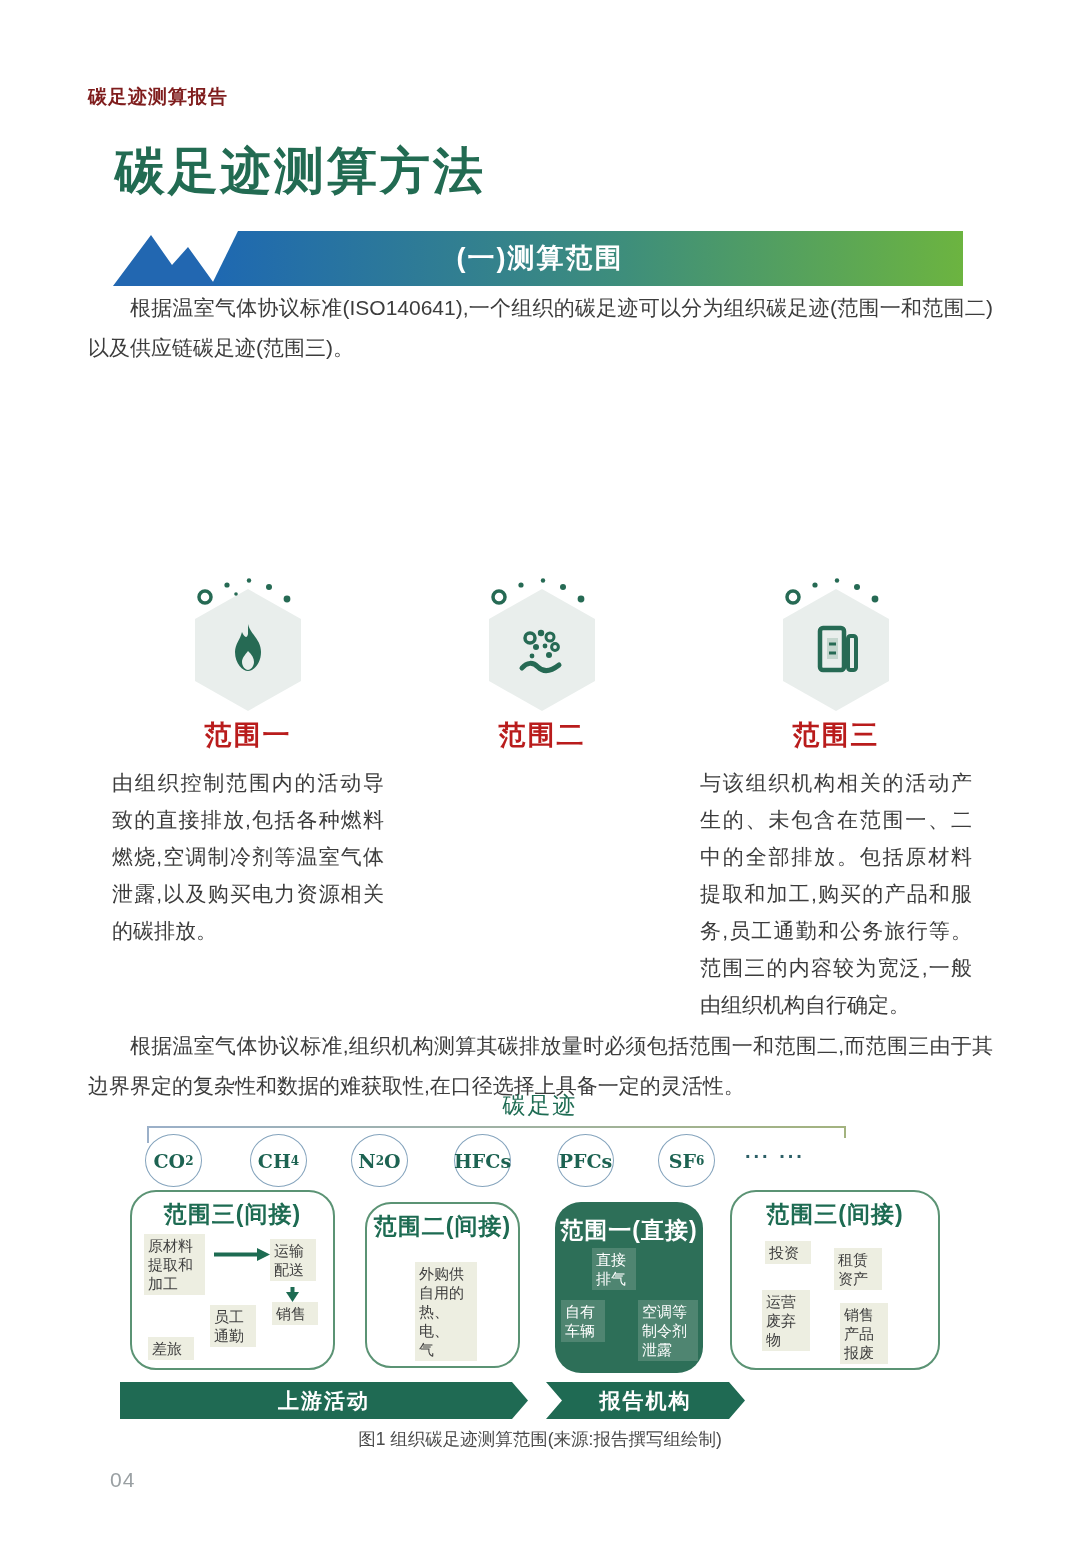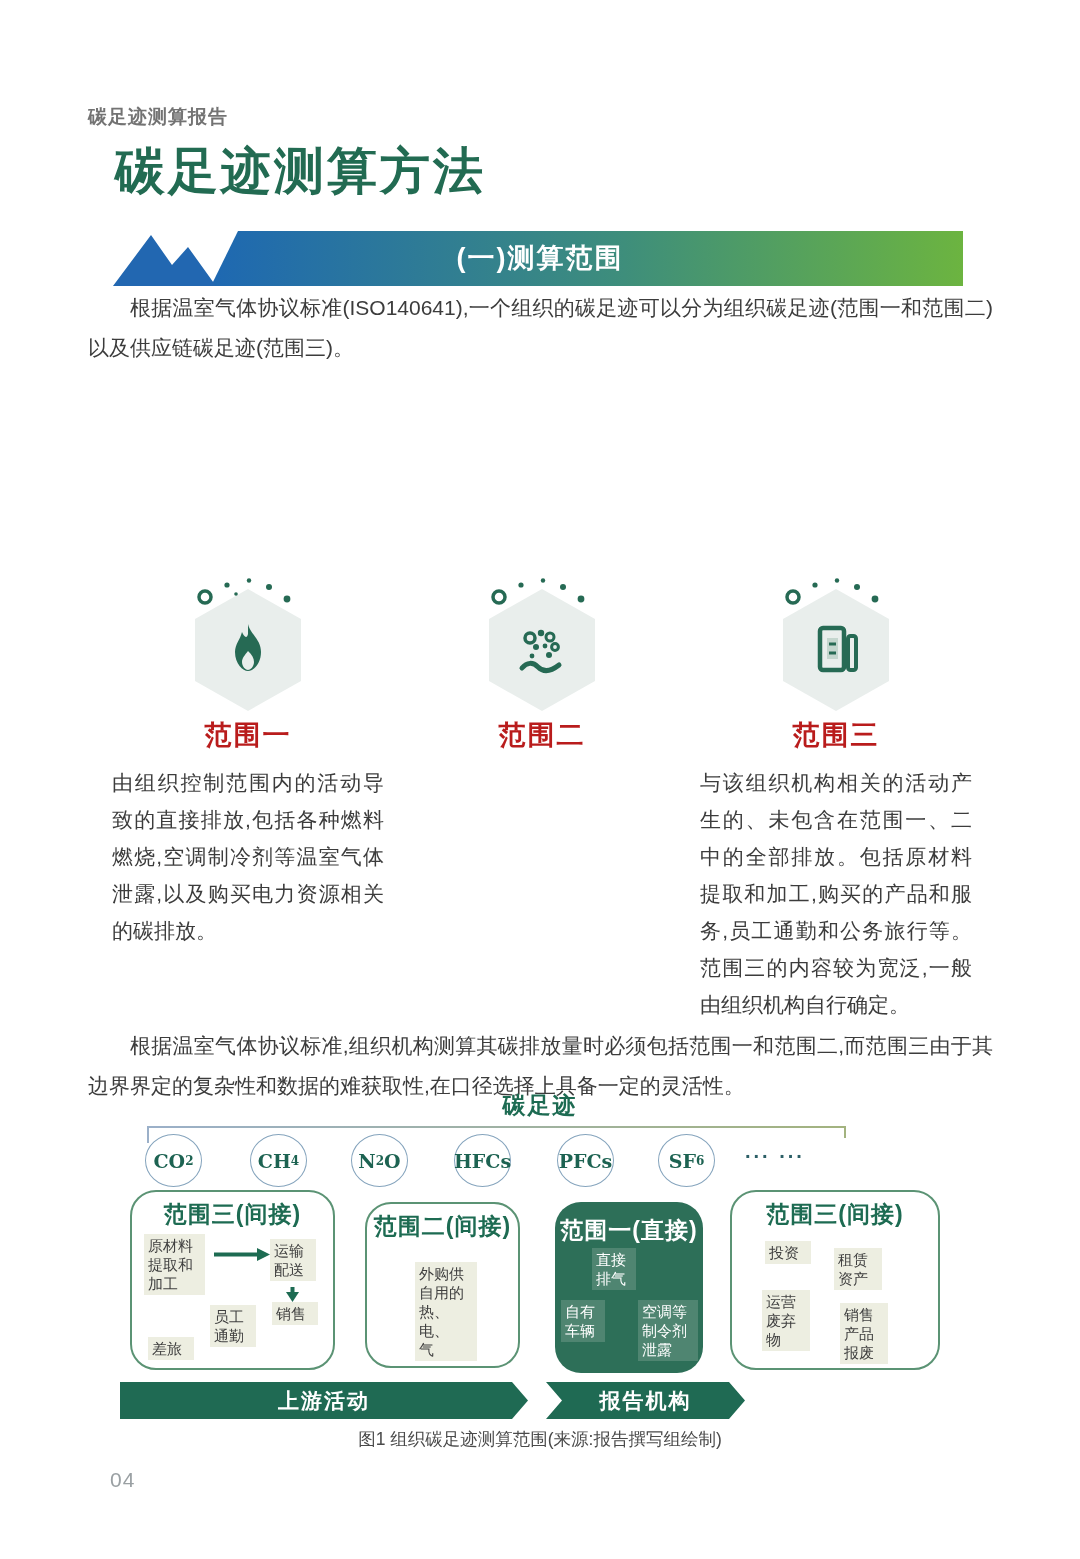--- a/index.html
+++ b/index.html
@@ -3,39 +3,39 @@
 <meta charset="utf-8">
 <style>
   * { margin:0; padding:0; box-sizing:border-box; }
   html,body { background:#ffffff; }
   .page {
     position:relative; width:1080px; height:1559px; background:#ffffff;
     overflow:hidden; font-family:"Liberation Sans","DejaVu Sans",sans-serif;
     color:#3c3c3c;
   }
   
-  .doc-header { position:absolute; left:88px; top:84px; font-size:19px; font-weight:bold; color:#737373; letter-spacing:1px;margin-top:20px; }
+  .doc-header { position:absolute; left:88px; top:84px; font-size:19px; font-weight:bold; color:#7f1d1d; letter-spacing:1px; }
   .page-title { position:absolute; left:115px; top:138px; font-size:50px; font-weight:bold; color:#226b52; letter-spacing:3px; }
   
   .banner-svg { position:absolute; left:0; top:227px; }
   .banner-text { position:absolute; left:0; top:240px; width:1080px; text-align:center; font-size:27px; font-weight:bold; color:#ffffff; letter-spacing:2px; }
   
   .body-copy { position:absolute; left:88px; top:288px; width:905px; }
   .body-copy p { font-size:21px; line-height:39.5px; text-align:justify; text-indent:2em; color:#3c3c3c; }
   .body-copy p + p { margin-top:14px; }
   .para3 { position:absolute; left:88px; top:1026px; width:905px; font-size:21px; line-height:39.5px; text-align:justify; text-indent:2em; color:#3c3c3c; }
   
   .scopes { position:absolute; left:112px; top:578px; width:860px; display:flex; justify-content:space-between; }
   .scope-col { width:272px; display:flex; flex-direction:column; align-items:center; }
   .scope-icon { display:block; }
   .scope-label { margin-top:3px; font-size:27px; font-weight:bold; color:#b91c1c; letter-spacing:2px; }
   .scope-desc { margin-top:11px; width:100%; font-size:21px; line-height:37px; text-align:justify; color:#3c3c3c; }
   
   .diagram { position:absolute; left:0; top:1090px; width:1080px; height:380px; }
-  .diagram-title { position:absolute; left:0; top:0; width:1080px; text-align:center; font-size:23px; font-weight:bold; color:#1d6b52; letter-spacing:2px; }
+  .diagram-title { position:absolute; left:0; top:0; width:1080px; text-align:center; font-size:23px; font-weight:normal; color:#1d6b52; letter-spacing:2px; }
   .bracket-svg { position:absolute; left:0; top:0; }
   .gas { position:absolute; top:44px; width:57px; height:53px; border:1.6px solid #85a4bd; border-radius:50%;
          display:flex; align-items:center; justify-content:center; background:#ffffff;
          font-family:"DejaVu Serif","Liberation Serif",serif; font-weight:bold; font-size:19px; color:#1d6352; }
   .gas sub { font-size:12px; line-height:0; }
   .gas-ellipsis { position:absolute; left:745px; top:50px; font-size:20px; font-weight:bold; color:#2c5f66; letter-spacing:3px; }
   .scope-box { position:absolute; background:#ffffff; border:2.5px solid #5b9374; border-radius:26px; }
   .scope-box.dark { background:#2d6f58; border:none; }
   .box-title { position:absolute; left:0; top:7px; width:100%; text-align:center; font-size:23px; font-weight:bold; color:#1d6b52; letter-spacing:1px; }
   .scope-box.dark .box-title { color:#ffffff; top:13px; }

